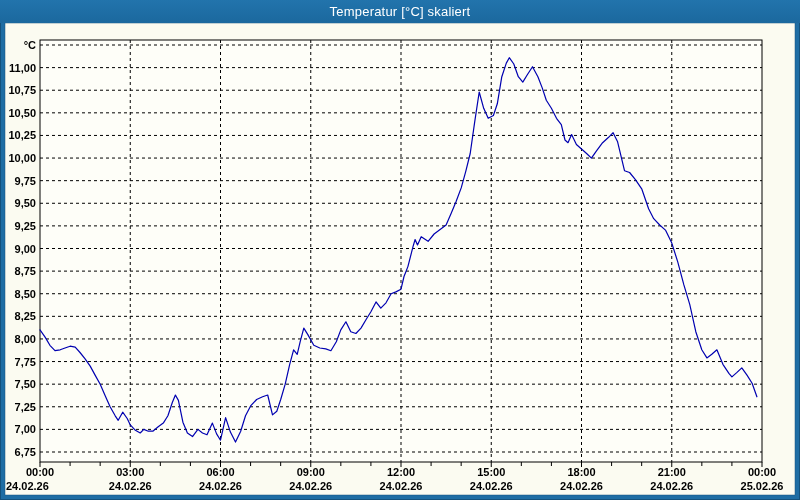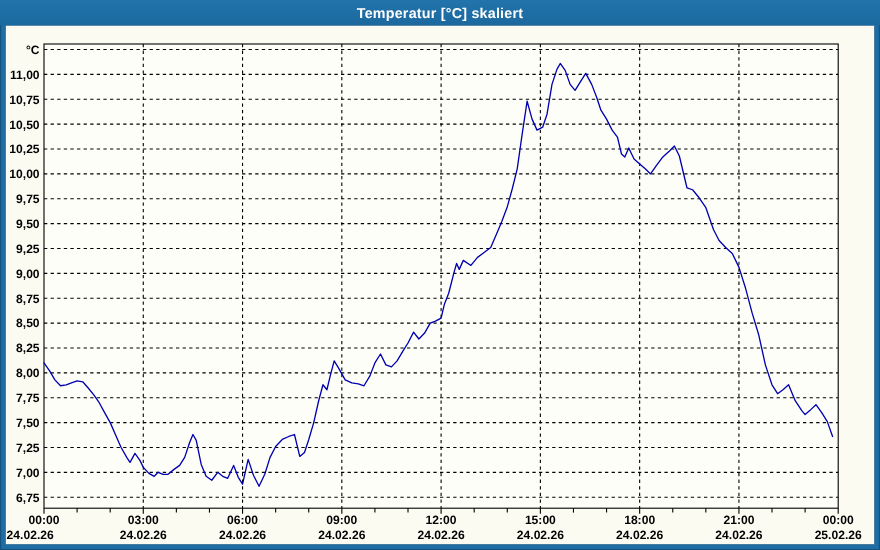--- a/index.html
+++ b/index.html
@@ -8,21 +8,21 @@
     background:#1e6da4;
     box-shadow: inset 0 0 0 1px #14517c;
     font-family:"Liberation Sans", sans-serif;
   }
   .titlebar {
     position:absolute; left:0; top:0; width:800px; height:23px;
     display:flex; align-items:center; justify-content:center;
     background:linear-gradient(#2274ac,#1b689e);
   }
   .titlebar span {
-    color:#ffffff; font-size:13px; font-weight:bold; letter-spacing:0.2px;
+    color:#ffffff; font-size:13px; font-weight:normal; letter-spacing:0.2px;
   }
   svg#chart { position:absolute; left:0; top:23px; display:block; }
   text.tick-label { font-family:"Liberation Sans", sans-serif; font-size:11px; font-weight:bold; fill:#000; }
 </style>
 </head>
 <body>
 
 <div class="window">
   <div class="titlebar">
     <span>Temperatur [°C] skaliert</span>

